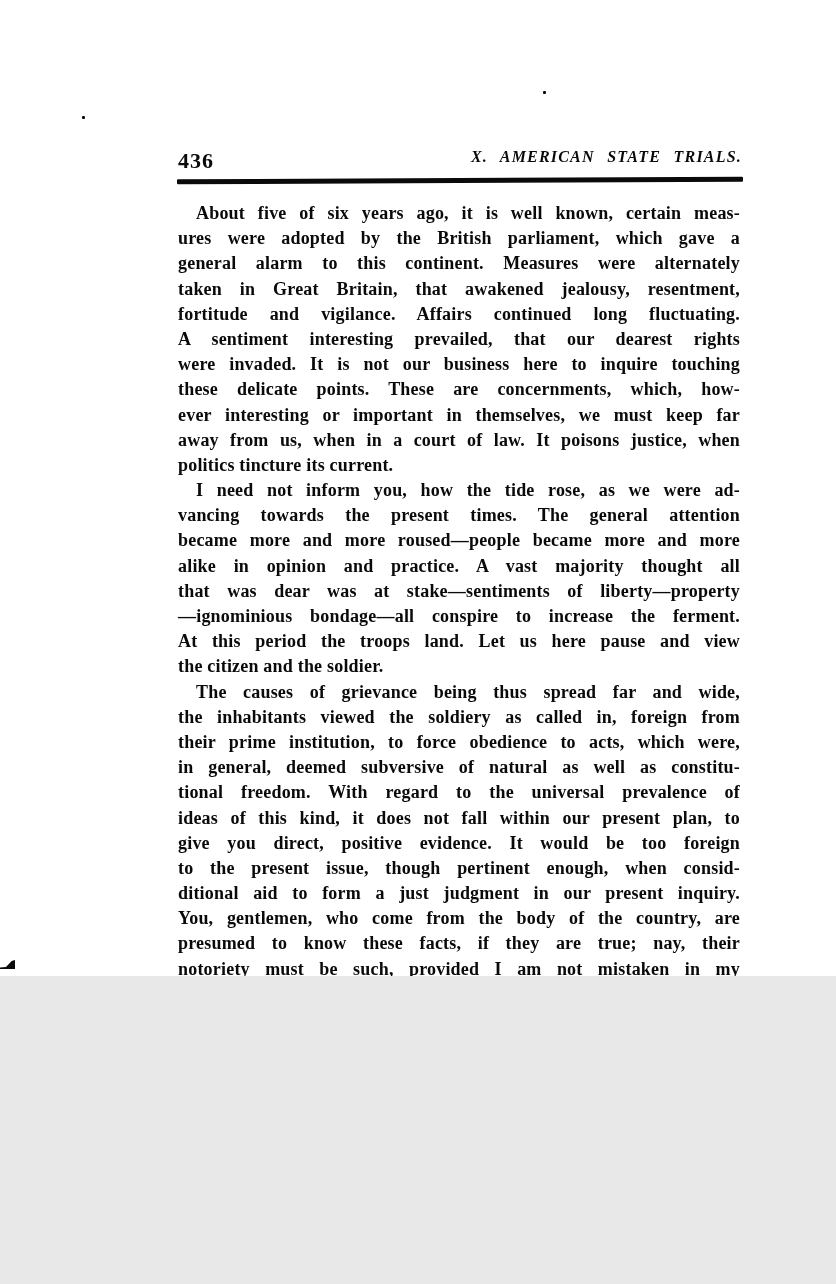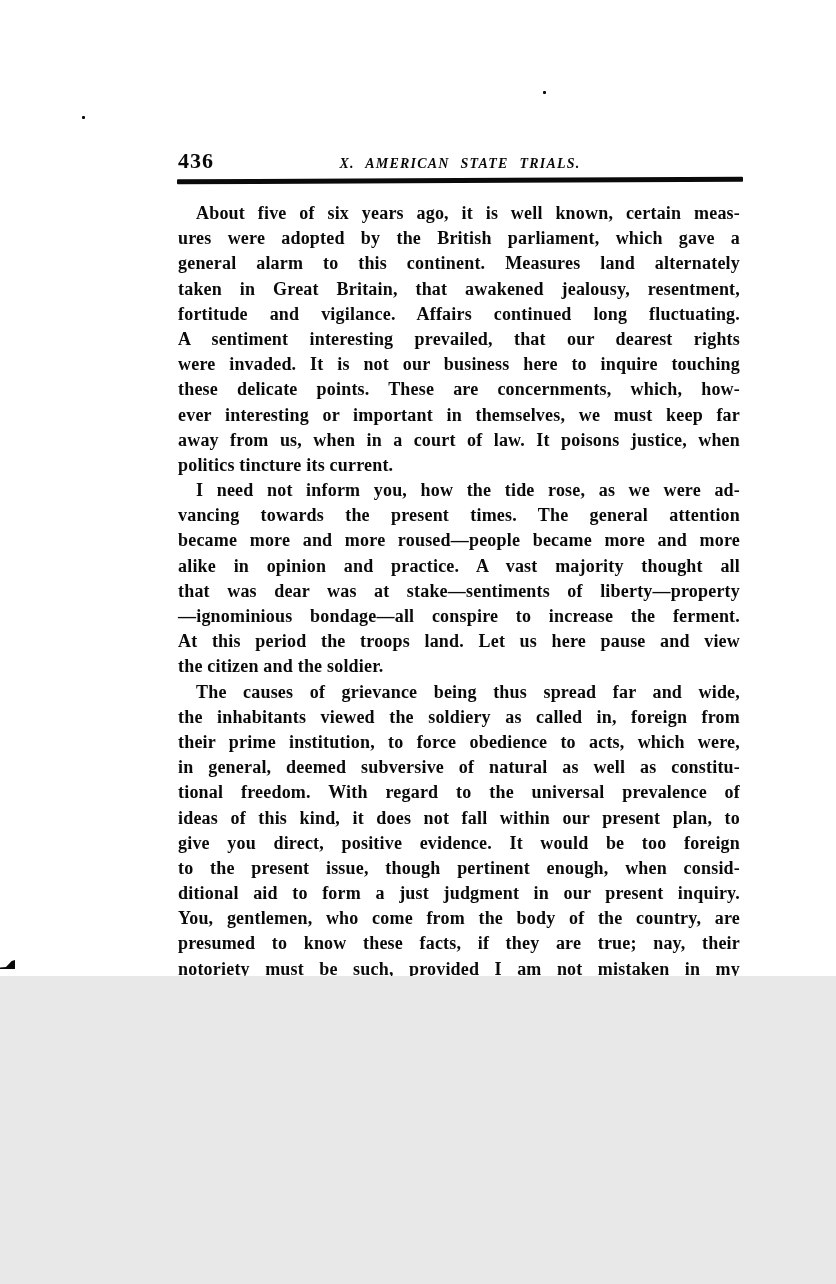--- a/index.html
+++ b/index.html
@@ -15,23 +15,23 @@
   
   .header{
     position:absolute;
     left:178px;top:146px;width:564px;height:30px;
   }
   .page-number{
     position:absolute;left:0;top:2px;
     font-size:22px;font-weight:700;letter-spacing:1px;
   }
   .running-title{
-    position:absolute;left:0;right:0;top:10px;
-    text-align:center;
-    font-size:14px;font-weight:700;font-style:italic;
+    position:absolute;left:0;right:0;top:2px;
+    text-align:right;
+    font-size:16px;font-weight:700;font-style:italic;
     letter-spacing:1.2px;word-spacing:0.45em;
   }
   .header-rule{
     position:absolute;
     left:177px;top:178px;width:566px;height:4.5px;
     background:#0a0a0a;
     transform:rotate(-0.25deg);
     border-radius:1px;
   }
   
@@ -73,21 +73,21 @@
   <div class="header">
     <span class="page-number">436</span>
     <span class="running-title">X.  AMERICAN STATE TRIALS.</span>
   </div>
 
   <div class="header-rule"></div>
 
   <div class="body-text" id="body-text">
       <div class="line first">About five of six years ago, it is well known, certain meas-</div>
       <div class="line">ures were adopted by the British parliament, which gave a</div>
-      <div class="line">general alarm to this continent.  Measures land alternately</div>
+      <div class="line">general alarm to this continent.  Measures were alternately</div>
       <div class="line">taken in Great Britain, that awakened jealousy, resentment,</div>
       <div class="line">fortitude and vigilance.  Affairs continued long fluctuating.</div>
       <div class="line">A sentiment interesting prevailed, that our dearest rights</div>
       <div class="line">were invaded.  It is not our business here to inquire touching</div>
       <div class="line">these delicate points.  These are concernments, which, how-</div>
       <div class="line">ever interesting or important in themselves, we must keep far</div>
       <div class="line">away from us, when in a court of law. It poisons justice, when</div>
       <div class="line last">politics tincture its current.</div>
       <div class="line first">I need not inform you, how the tide rose, as we were ad-</div>
       <div class="line">vancing towards the present times.  The general attention</div>

